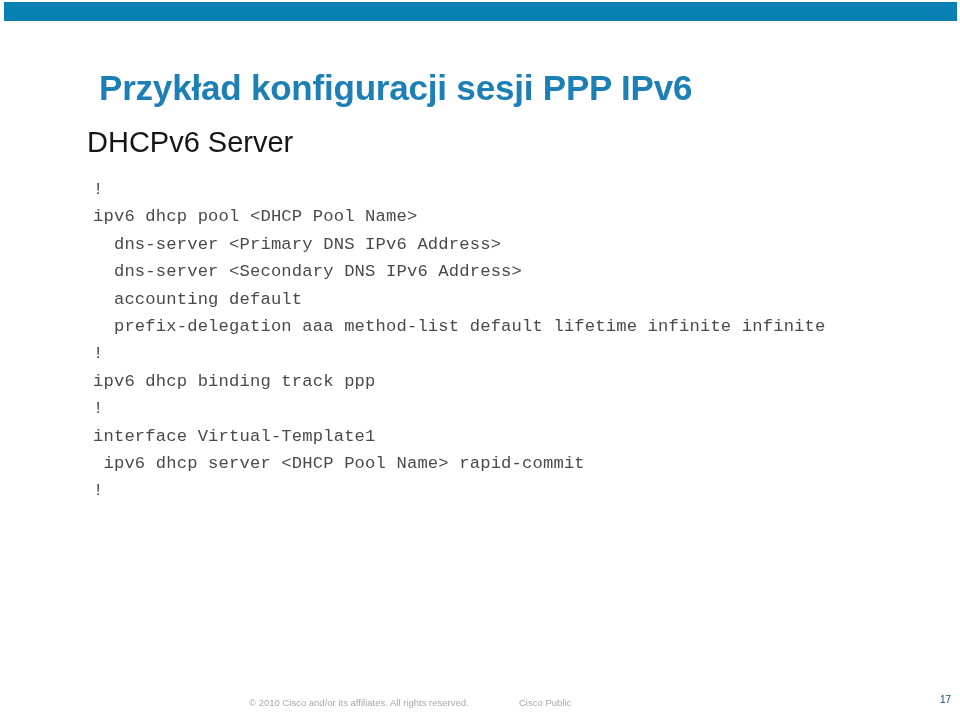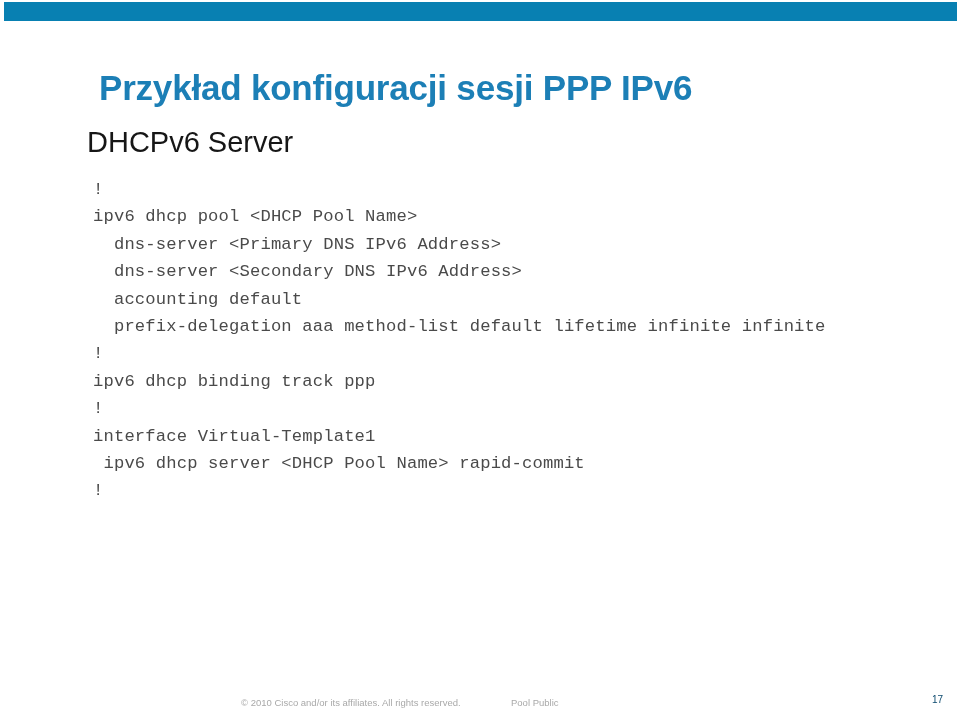--- a/index.html
+++ b/index.html
@@ -66,21 +66,21 @@
     letter-spacing: 0.15px;
   }
   #config-block .code-line {
     white-space: pre;
     display: block;
   }
 
   
   #footer {
     position: absolute;
-    left: 0;
+    left: 8px;
     top: 697px;
     width: 937px;
     height: 18px;
   }
   #footer-copyright {
     position: absolute;
     left: 241px;
     top: 0;
     font-family: "Liberation Sans", sans-serif;
     font-size: 9.5px;
@@ -112,15 +112,15 @@
 <div id="top-bar" style="background: rgb(8, 128, 178);"></div>
 
 <div id="slide-title" style="color: rgb(28, 127, 182);">Przykład konfiguracji sesji PPP IPv6</div>
 
 <div id="slide-subtitle" style="color: rgb(22, 22, 22); text-align: center;">DHCPv6 Server</div>
 
 <div id="config-block" style="color: rgb(74, 74, 74);"><span class="code-line">!</span><span class="code-line">ipv6 dhcp pool &lt;DHCP Pool Name&gt;</span><span class="code-line">  dns-server &lt;Primary DNS IPv6 Address&gt;</span><span class="code-line">  dns-server &lt;Secondary DNS IPv6 Address&gt;</span><span class="code-line">  accounting default</span><span class="code-line">  prefix-delegation aaa method-list default lifetime infinite infinite</span><span class="code-line">!</span><span class="code-line">ipv6 dhcp binding track ppp</span><span class="code-line">!</span><span class="code-line">interface Virtual-Template1</span><span class="code-line"> ipv6 dhcp server &lt;DHCP Pool Name&gt; rapid-commit</span><span class="code-line">!</span></div>
 
 <div id="footer">
   <span id="footer-copyright" style="color: rgb(169, 169, 169);">© 2010 Cisco and/or its affiliates. All rights reserved.</span>
-  <span id="footer-classification" style="color: rgb(169, 169, 169);">Pool Public</span>
+  <span id="footer-classification" style="color: rgb(169, 169, 169);">Cisco Public</span>
   <span id="footer-page-number">17</span>
 </div>
 
 </body></html>

